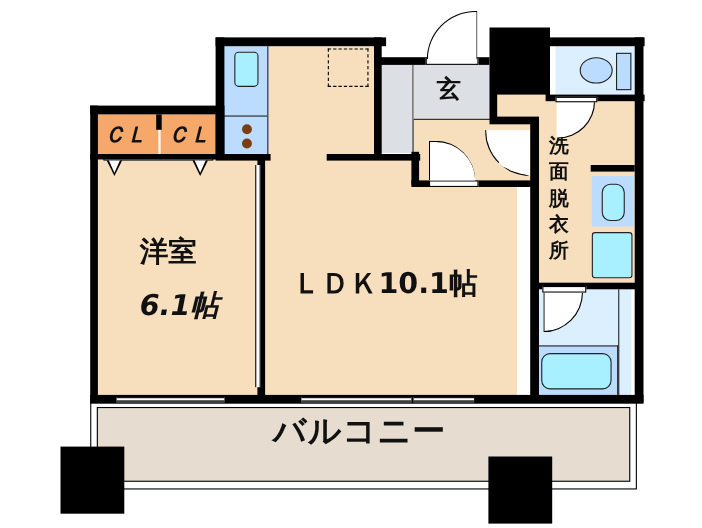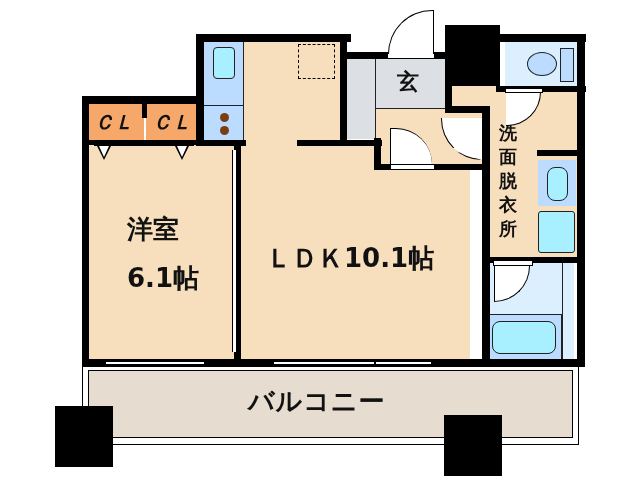--- a/index.html
+++ b/index.html
@@ -13,28 +13,28 @@
   .win::after{content:"";position:absolute;left:0;right:0;top:50%;border-top:1px solid #000;}
   .fix{position:absolute;box-sizing:border-box;border:1.5px solid #222;}
 </style>
 </head>
 <body>
 
 <div class="abs" style="left:0;top:0;width:638px;height:480px;">
 
   <div class="room" style="left:82px;top:365px;width:497px;height:80px;background:#fff;border:1px solid #000;box-sizing:border-box;"></div>
   <div class="room" style="left:88px;top:370px;width:485px;height:68px;background:#e6dccf;border:1px solid #000;box-sizing:border-box;"></div>
-  <div class="lbl" style="left:248px;top:388px;font-size:26px;letter-spacing:1px;">バルコニー</div>
+  <div class="lbl" style="left:248px;top:378px;font-size:30px;letter-spacing:1px;">バルコニー</div>
 
   <div class="wall" style="left:55px;top:406px;width:58px;height:61px;"></div>
   <div class="wall" style="left:444px;top:415px;width:58px;height:61px;"></div>
 
   <div class="room" style="left:88px;top:145px;width:148px;height:215px;background:#f7dfbe;"></div>
   <div class="lbl" style="left:127px;top:216px;font-size:26px;">洋室</div>
-  <div class="lbl" style="left:127px;top:265px;font-size:26px;">6.1帖</div>
+  <div class="lbl" style="left:127px;top:265px;font-size:26px;font-style:italic;">6.1帖</div>
 
   <div class="room" style="left:88px;top:104px;width:56px;height:36px;background:#f5a86a;"></div>
   <div class="room" style="left:146px;top:104px;width:50px;height:36px;background:#f5a86a;"></div>
   <div class="lbl" style="left:94px;top:112px;font-size:20px;font-style:italic;">ＣＬ</div>
   <div class="lbl" style="left:152px;top:112px;font-size:20px;font-style:italic;">ＣＬ</div>
   <div class="abs" style="left:94px;top:140px;width:100px;height:6px;background:#fff;border:1px solid #000;box-sizing:border-box;"></div>
   <div class="abs" style="left:97px;top:146px;width:0;height:0;border-left:7px solid transparent;border-right:7px solid transparent;border-top:14px solid #000;"></div>
   <div class="abs" style="left:99px;top:146px;width:0;height:0;border-left:5px solid transparent;border-right:5px solid transparent;border-top:11px solid #fff;"></div>
   <div class="abs" style="left:175px;top:146px;width:0;height:0;border-left:7px solid transparent;border-right:7px solid transparent;border-top:14px solid #000;"></div>
   <div class="abs" style="left:177px;top:146px;width:0;height:0;border-left:5px solid transparent;border-right:5px solid transparent;border-top:11px solid #fff;"></div>

